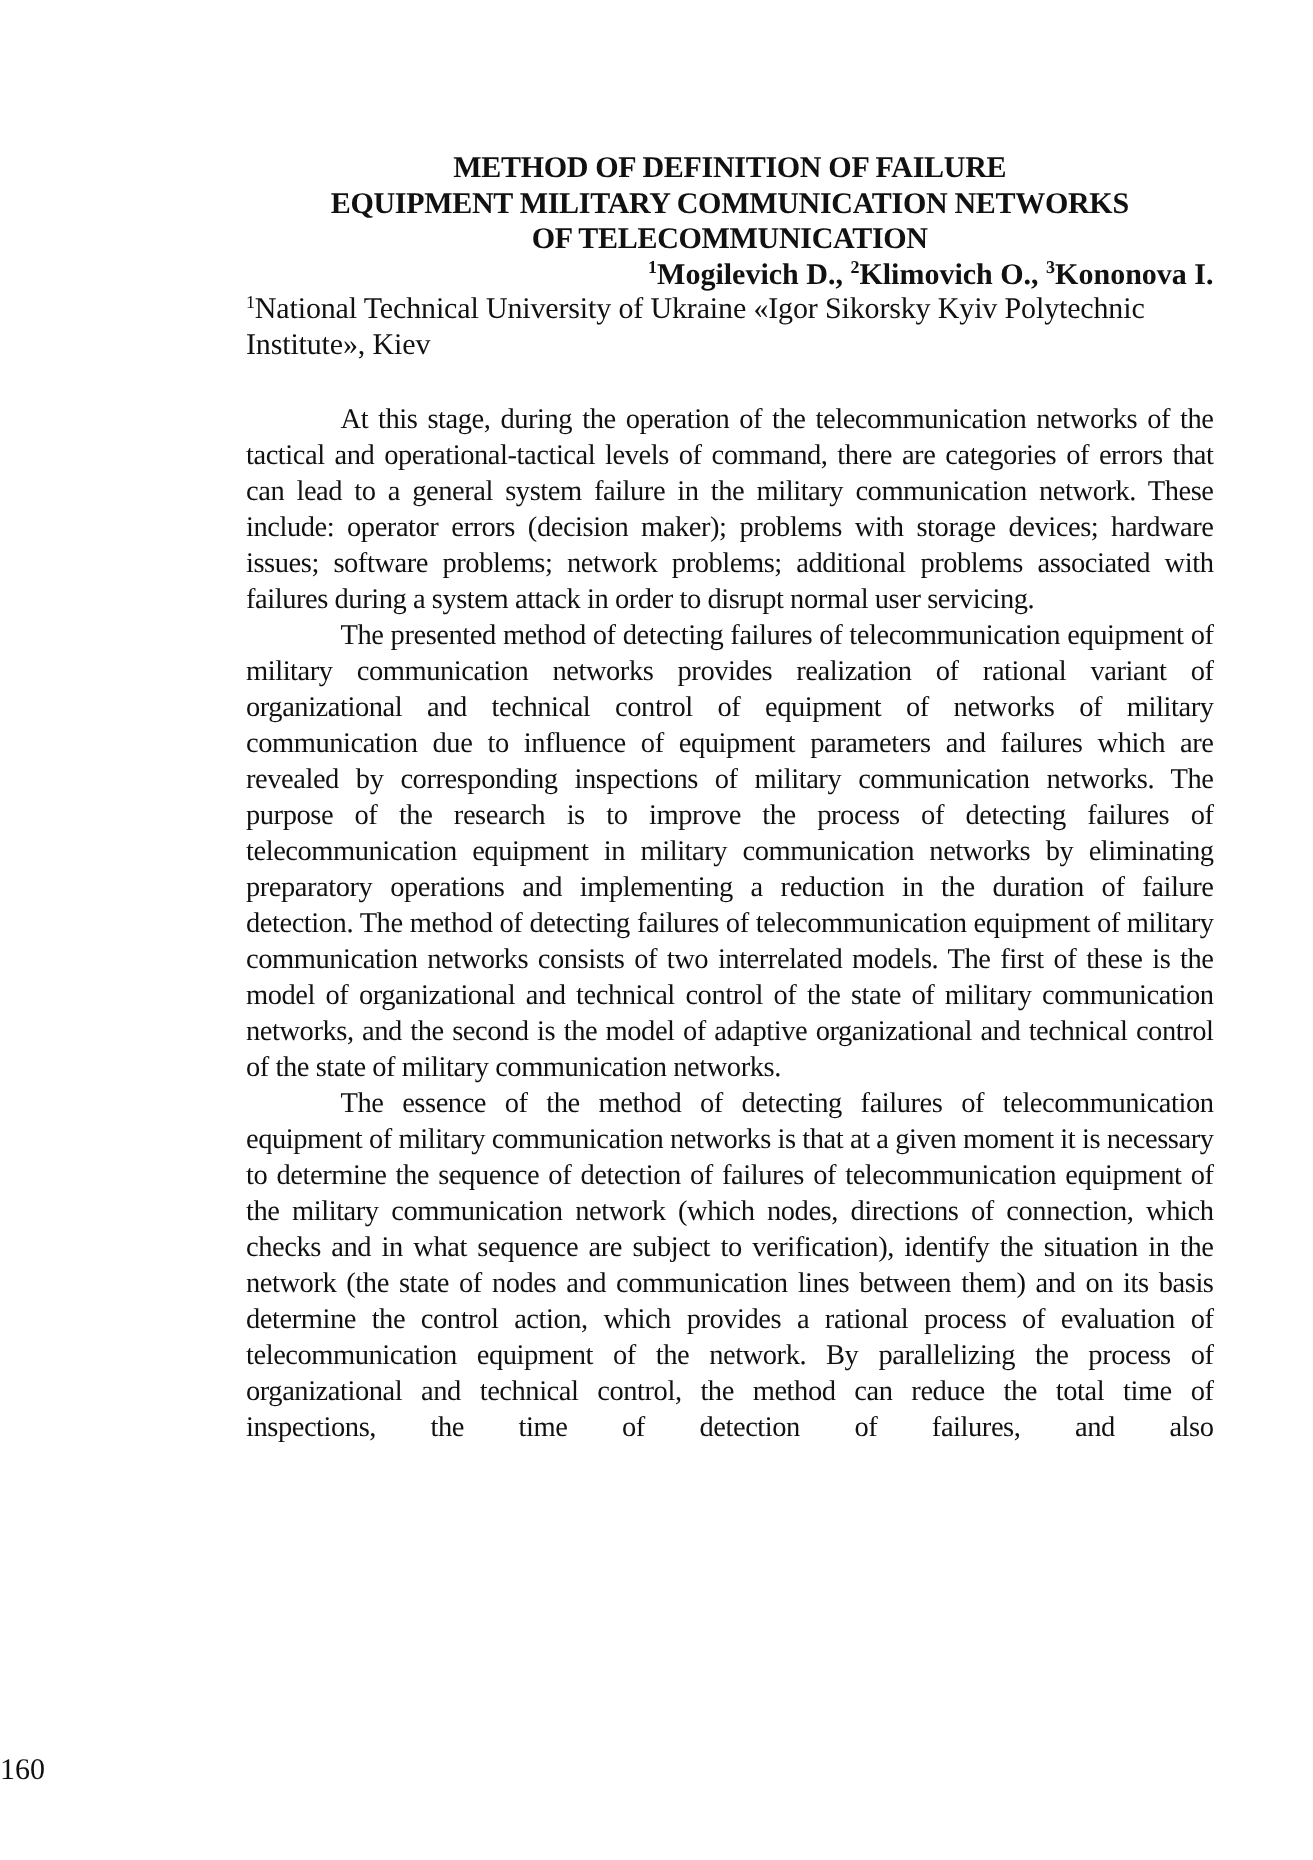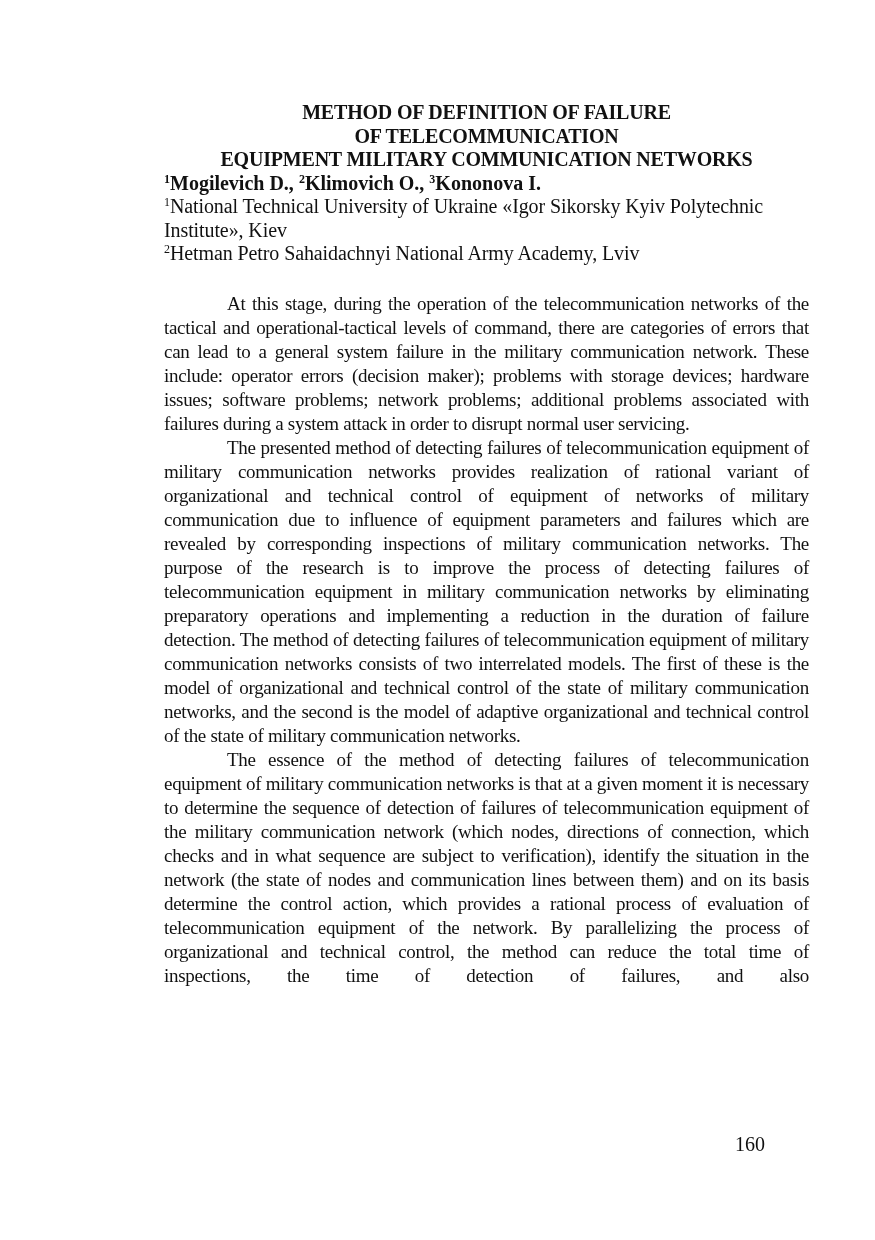--- a/index.html
+++ b/index.html
@@ -31,21 +31,21 @@
     }
     .title-line {
       display: block;
       white-space: nowrap;
     }
     .authors {
       display: block;
       font-weight: bold;
       font-size: 20px;
       line-height: 23.5px;
-      text-align: left;
+      text-align: right;
     }
     .affil-block {
       text-align: left;
       font-size: 20px;
       line-height: 23.5px;
       font-weight: normal;
       letter-spacing: -0.1px;
     }
     .affil-line {
       display: block;
@@ -65,47 +65,46 @@
     }
     .body-text p {
       margin: 0;
       text-indent: 63px;
       text-align: justify;
     }
     .page-number {
       position: absolute;
       left: 0;
       width: 765px;
-      top: 1132px;
-      text-align: right;
+      top: 1168px;
+      text-align: left;
       font-size: 20px;
       line-height: 24px;
       font-family: "Liberation Serif", "DejaVu Serif", serif;
     }
   </style>
 </head>
 <body>
 
 <div class="page">
 
   <div class="title-block">
     <span class="title-line">METHOD OF DEFINITION OF FAILURE</span>
+    <span class="title-line">EQUIPMENT MILITARY COMMUNICATION NETWORKS</span>
     <span class="title-line">OF TELECOMMUNICATION</span>
-    <span class="title-line">EQUIPMENT MILITARY COMMUNICATION NETWORKS</span>
   </div>
 
   <div class="authors">
     <sup>1</sup><span>Mogilevich D.,</span>
     <sup>2</sup><span>Klimovich O.,</span>
     <sup>3</sup><span>Kononova I.</span>
   </div>
 
   <div class="affil-block">
     <span class="affil-line"><sup>1</sup><span>National Technical University of Ukraine «Igor Sikorsky Kyiv Polytechnic Institute», Kiev</span></span>
-    <span class="affil-line"><sup>2</sup><span>Hetman Petro Sahaidachnyi National Army Academy, Lviv</span></span>
   </div>
 
   <div class="body-text">
     <p>At this stage, during the operation of the telecommunication networks of the tactical and operational-tactical levels of command, there are categories of errors that can lead to a general system failure in the military communication network. These include: operator errors (decision maker); problems with storage devices; hardware issues; software problems; network problems; additional problems associated with failures during a system attack in order to disrupt normal user servicing.</p>
     <p>The presented method of detecting failures of telecommunication equipment of military communication networks provides realization of rational variant of organizational and technical control of equipment of networks of military communication due to influence of equipment parameters and failures which are revealed by corresponding inspections of military communication networks. The purpose of the research is to improve the process of detecting failures of telecommunication equipment in military communication networks by eliminating preparatory operations and implementing a reduction in the duration of failure detection. The method of detecting failures of telecommunication equipment of military communication networks consists of two interrelated models. The first of these is the model of organizational and technical control of the state of military communication networks, and the second is the model of adaptive organizational and technical control of the state of military communication networks.</p>
     <p style="text-align-last: justify;">The essence of the method of detecting failures of telecommunication equipment of military communication networks is that at a given moment it is necessary to determine the sequence of detection of failures of telecommunication equipment of the military communication network (which nodes, directions of connection, which checks and in what sequence are subject to verification), identify the situation in the network (the state of nodes and communication lines between them) and on its basis determine the control action, which provides a rational process of evaluation of telecommunication equipment of the network. By parallelizing the process of organizational and technical control, the method can reduce the total time of inspections, the time of detection of failures, and also</p>
   </div>
 
 </div>
 

